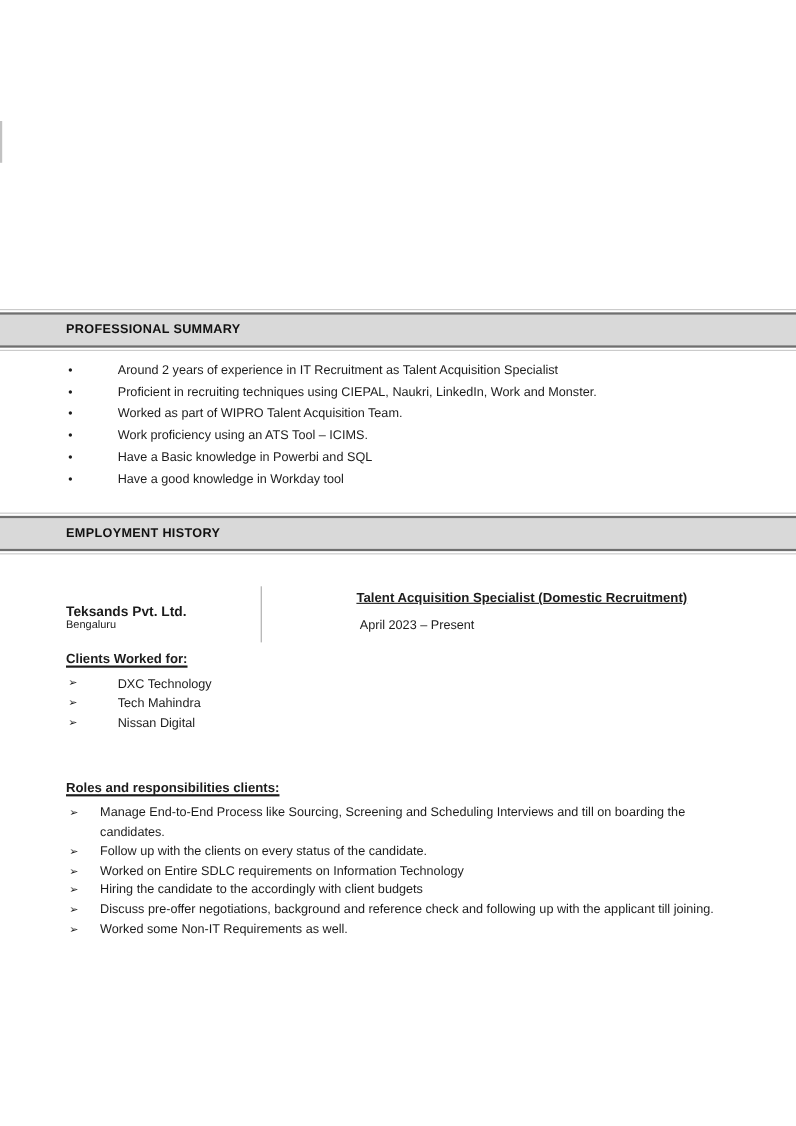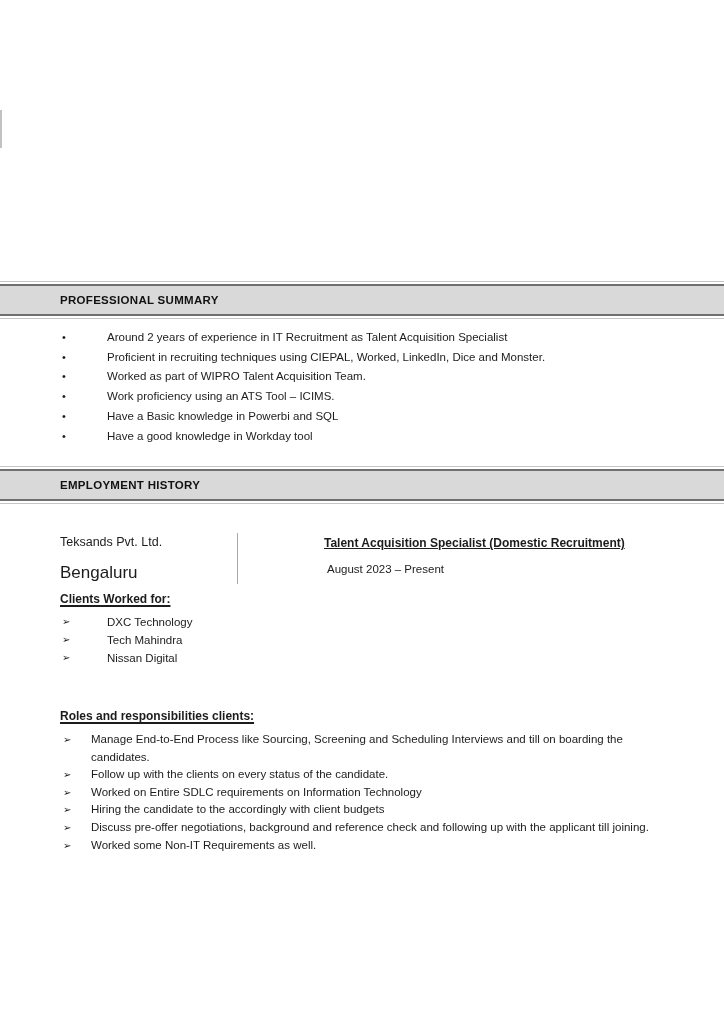--- a/index.html
+++ b/index.html
@@ -26,22 +26,22 @@
 
   .list { position:absolute; left:60px; }
   .li { display:flex; align-items:flex-start; }
   .li .marker { flex:none; padding-left:2px; }
   .li .txt { flex:1 1 auto; }
 
   .summary-list { top:328px; width:620px; }
   .summary-list .li { font-size:11.5px; line-height:19.7px; }
   .summary-list .marker { width:45px; font-size:11px; }
 
-  .job-company { position:absolute; left:60px; top:535px; font-weight:normal; font-size:12.5px; }
-  .job-location { position:absolute; left:60px; top:563px; font-size:17px; }
+  .job-company { position:absolute; left:60px; top:549px; font-weight:bold; font-size:12.5px; }
+  .job-location { position:absolute; left:60px; top:563px; font-size:10px; }
   .job-divider { position:absolute; left:237px; top:533px; width:1px; height:51px; background:#a9a9a9; }
   .job-role { position:absolute; left:324px; top:536px; font-weight:bold; font-size:12px;text-decoration:underline; }
   .job-period { position:absolute; left:327px; top:563px; font-size:11.5px; }
 
   .underline-heading {
     position:absolute; left:60px; display:inline-block;
     font-weight:bold; font-size:12px;
     text-decoration:underline; text-decoration-thickness:1.5px; text-underline-offset:2px;
   }
   .clients-heading { top:592px; }
@@ -66,21 +66,21 @@
     <span>PROFESSIONAL SUMMARY</span>
   </div>
 
   <div class="list summary-list">
     <div class="li">
       <span class="marker">•</span>
       <span class="txt">Around 2 years of experience in IT Recruitment as Talent Acquisition Specialist</span>
     </div>
     <div class="li">
       <span class="marker">•</span>
-      <span class="txt">Proficient in recruiting techniques using CIEPAL, Worked, LinkedIn, Dice and Monster.</span>
+      <span class="txt">Proficient in recruiting techniques using CIEPAL, Naukri, LinkedIn, Work and Monster.</span>
     </div>
     <div class="li">
       <span class="marker">•</span>
       <span class="txt">Worked as part of WIPRO Talent Acquisition Team.</span>
     </div>
     <div class="li">
       <span class="marker">•</span>
       <span class="txt">Work proficiency using an ATS Tool – ICIMS.</span>
     </div>
     <div class="li">
@@ -94,21 +94,21 @@
   </div>
 
   <div class="section-bar" style="top:469px;">
     <span>EMPLOYMENT HISTORY</span>
   </div>
 
   <div class="job-company">Teksands Pvt. Ltd.</div>
   <div class="job-location">Bengaluru</div>
   <div class="job-divider"></div>
   <div class="job-role">Talent Acquisition Specialist (Domestic Recruitment)</div>
-  <div class="job-period">August 2023 – Present</div>
+  <div class="job-period">April 2023 – Present</div>
 
   <div class="underline-heading clients-heading">Clients Worked for:</div>
   <div class="list clients-list">
     <div class="li">
       <span class="marker">➢</span>
       <span class="txt">DXC Technology</span>
     </div>
     <div class="li">
       <span class="marker">➢</span>
       <span class="txt">Tech Mahindra</span>

